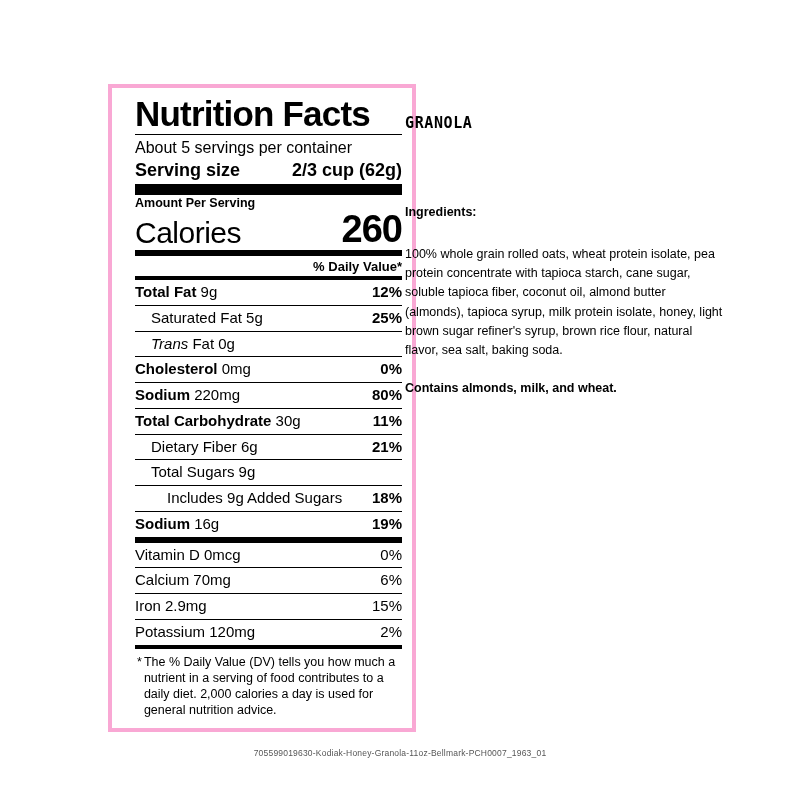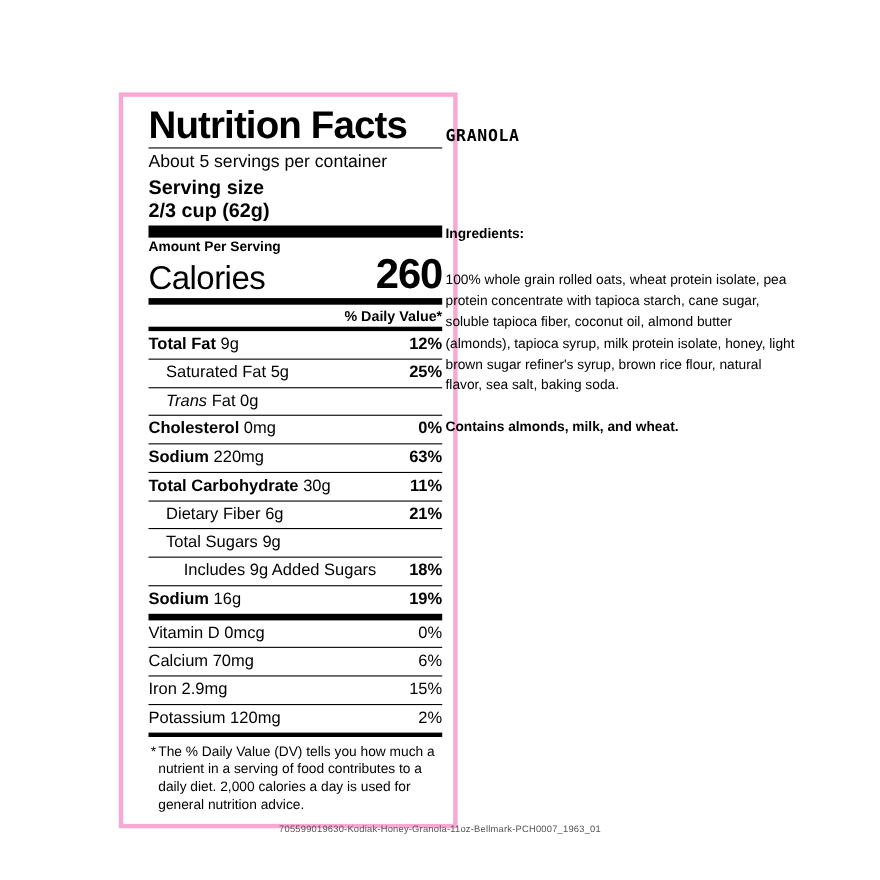--- a/index.html
+++ b/index.html
@@ -46,21 +46,20 @@
     line-height: 1.35;
     padding: 2px 0 1px 0;
   }
   .nf-servingsize {
     display: flex;
     justify-content: space-between;
     align-items: baseline;
     font-size: 18px;
     font-weight: bold;
     padding: 1px 0 3px 0;
-    flex-direction: column;
   }
 
   .nf-amount {
     font-size: 12.5px;
     font-weight: bold;
     padding-top: 2px;
     line-height: 1.1;
   }
   .nf-cal-row {
     display: flex;
@@ -211,21 +210,21 @@
   <div class="rule-thin"></div>
 
   <div class="nf-row">
     <span class="nm"><b>Cholesterol</b> <span>0mg</span></span>
     <span class="dv">0%</span>
   </div>
   <div class="rule-thin"></div>
 
   <div class="nf-row">
     <span class="nm"><b>Sodium</b> <span>220mg</span></span>
-    <span class="dv">63%</span>
+    <span class="dv">80%</span>
   </div>
   <div class="rule-thin"></div>
 
   <div class="nf-row">
     <span class="nm"><b>Total Carbohydrate</b> <span>30g</span></span>
     <span class="dv">11%</span>
   </div>
   <div class="rule-thin"></div>
 
   <div class="nf-row indent1">

